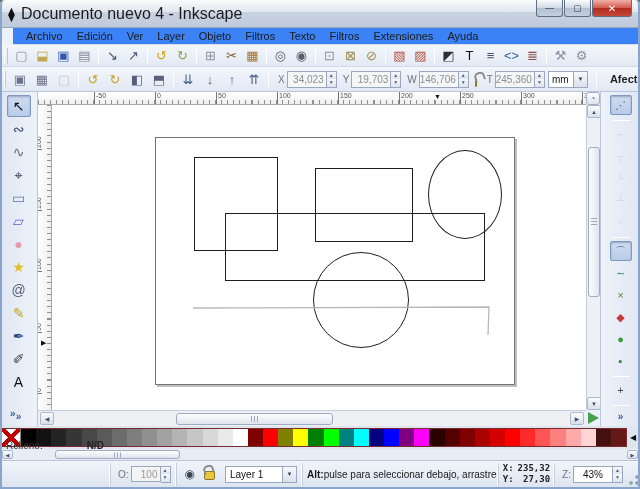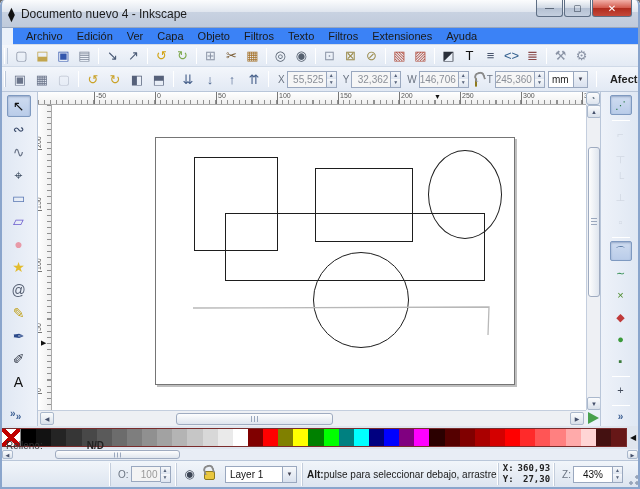--- a/index.html
+++ b/index.html
@@ -5,21 +5,21 @@
   html,body{margin:0;padding:0;background:#6b6b6b;font-family:"Liberation Sans",sans-serif;}
   *{box-sizing:border-box;}
   .window{position:relative;width:640px;height:489px;background:#ebf1fa;overflow:hidden;border-radius:5px 5px 0 0;}
   .frame{position:absolute;inset:0;border:2px solid #8aa5cc;border-top:none;pointer-events:none;z-index:90;border-radius:5px 5px 0 0;}
 
   
   .titlebar{position:absolute;left:0;top:0;width:640px;height:28px;
     background:linear-gradient(#fbfcfd,#dfe5ee 45%,#c8d2e1 46%,#bfcadb);
     border-bottom:1px solid #98a7bd;border-radius:5px 5px 0 0;display:flex;align-items:center;}
   .win-logo{font-size:14px;color:#111;margin:0 6px 0 8px;}
-  .win-title{font-size:12px;color:#1c1c1c;}
+  .win-title{font-size:16px;color:#1c1c1c;}
   .win-buttons{position:absolute;right:8px;top:0;display:flex;}
   .wbtn{width:27px;height:17px;border:1px solid #5e6e84;border-top:none;border-radius:0 0 3px 3px;
     background:linear-gradient(#fafbfc,#cfd8e4 50%,#b4c0d2 51%,#c4cfdf);display:flex;align-items:center;justify-content:center;
     font-size:9px;color:#2a3647;margin-left:1px;}
   .wbtn.close{width:40px;background:linear-gradient(#f2b0a8,#d2584a 50%,#b02b1d 51%,#c4483a);color:#fff;font-size:10px;}
 
   
   .menubar{position:absolute;left:0;top:28px;width:640px;height:17px;background:#3b82f6;border-bottom:1px solid #d6dde8;
     display:flex;align-items:center;padding-left:6px;margin-left:13px;}
   .menu-item{font-size:11px;color:#1a1a1a;padding:1px 7px;}
@@ -152,21 +152,21 @@
       <div class="wbtn">—</div>
       <div class="wbtn">▢</div>
       <div class="wbtn close">✕</div>
     </div>
   </div>
 
   <div class="menubar">
       <span class="menu-item">Archivo</span>
       <span class="menu-item">Edición</span>
       <span class="menu-item">Ver</span>
-      <span class="menu-item">Capa</span>
+      <span class="menu-item">Layer</span>
       <span class="menu-item">Objeto</span>
       <span class="menu-item">Filtros</span>
       <span class="menu-item">Texto</span>
       <span class="menu-item">Filtros</span>
       <span class="menu-item">Extensiones</span>
       <span class="menu-item">Ayuda</span>
     </div>
 
   <div class="toolbar1">
     <div class="grip"></div>
@@ -218,29 +218,29 @@
         <div class="btn" style="color: rgb(86, 97, 122);">⬒</div>
         <div class="tb-sep"></div>
         <div class="btn" style="color: rgb(71, 96, 138);">⇊</div>
         <div class="btn" style="color: rgb(71, 96, 138);">↓</div>
         <div class="btn" style="color: rgb(71, 96, 138);">↑</div>
         <div class="btn" style="color: rgb(71, 96, 138);">⇈</div>
         <div class="tb-sep"></div>
       </div>
     <div class="fieldgrp">
       <span class="flabel">X</span>
-      <div class="fbox">55,525</div>
+      <div class="fbox">34,023</div>
       <div class="spin">
           <span>▲</span>
           <span>▼</span>
         </div>
     </div>
     <div class="fieldgrp">
       <span class="flabel">Y</span>
-      <div class="fbox">32,362</div>
+      <div class="fbox">19,703</div>
       <div class="spin">
           <span>▲</span>
           <span>▼</span>
         </div>
     </div>
     <div class="fieldgrp">
       <span class="flabel">W</span>
       <div class="fbox">146,706</div>
       <div class="spin">
           <span>▲</span>
@@ -428,21 +428,21 @@
       <div class="lock-css" style="margin-top:2px;"></div>
       <div class="layer-box" style="margin-left:6px;">Layer 1</div>
       <div class="layer-btn">▼</div>
     </div>
     <div class="message">
       <b>Alt:</b>
         <span> pulse para seleccionar debajo, arrastre para mover la selecci</span>
     </div>
     <div class="coords">
       <span>X:</span>
-      <span>360,93</span>
+      <span>235,32</span>
       <span>Y:</span>
       <span>27,30</span>
     </div>
     <div class="sb-sec">
       <span class="flabel">Z:</span>
       <div class="zoombox">43%</div>
       <div class="spin">
           <span>▲</span>
           <span>▼</span>
         </div>

